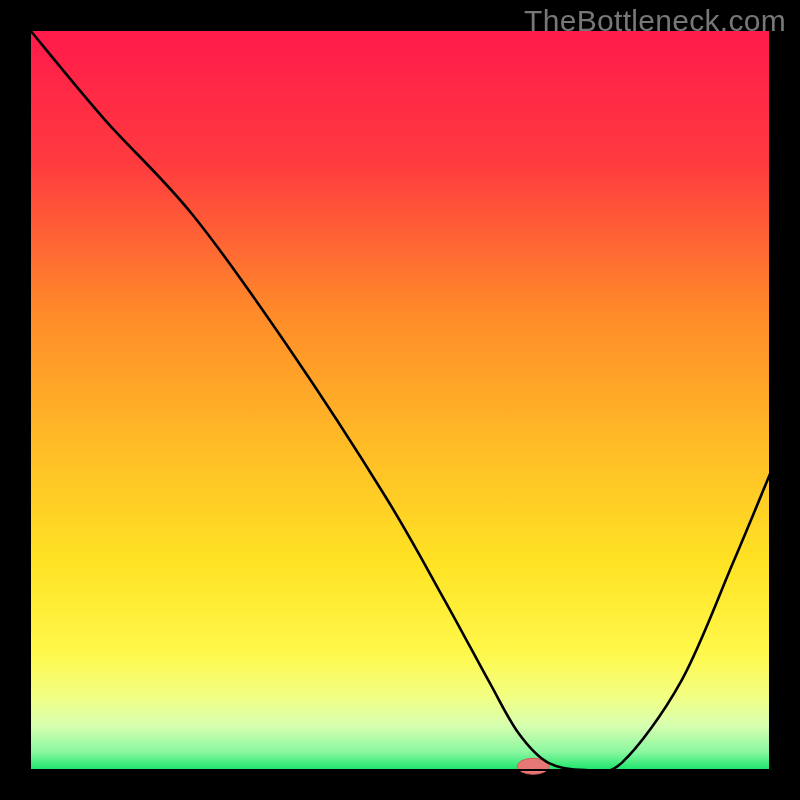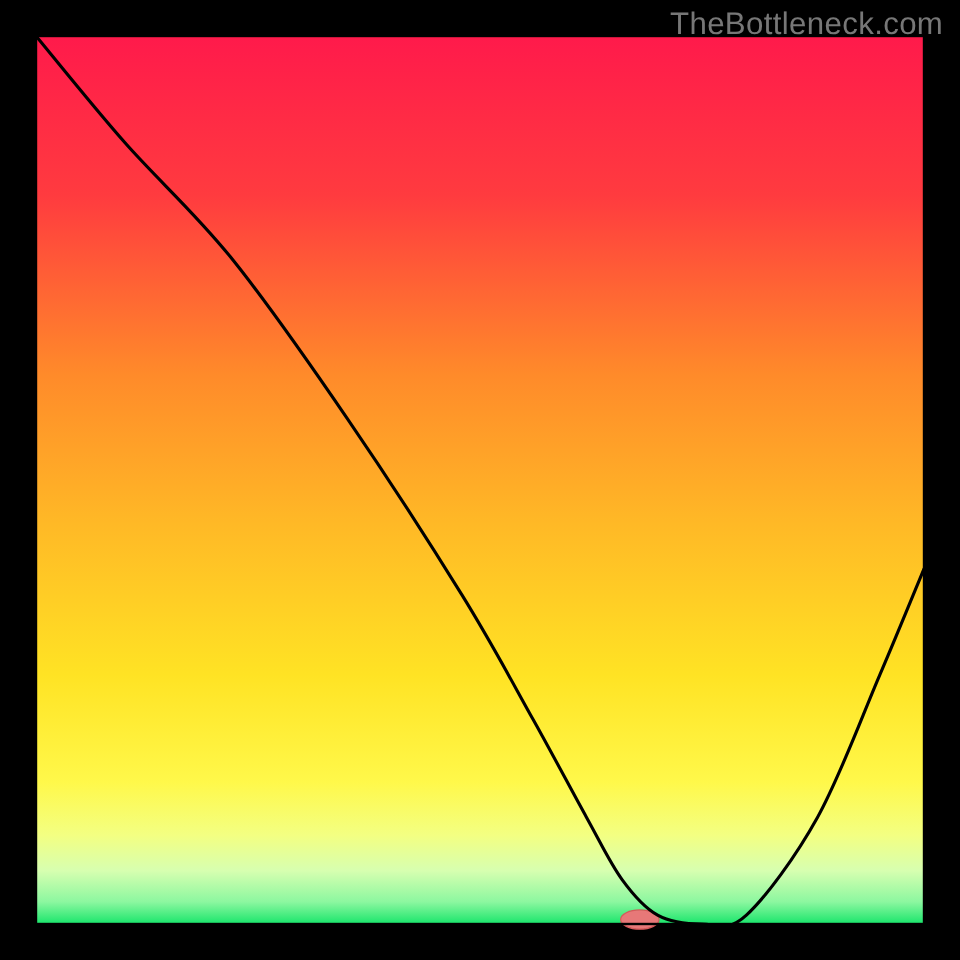--- a/index.html
+++ b/index.html
@@ -14,21 +14,21 @@
   .chart-wrap {
     position: relative;
     width: 800px;
     height: 800px;
   }
   .watermark {
     position: absolute;
     top: 4px;
     right: 14px;
     color: #777;
-    font-size: 26px;
+    font-size: 30px;
     font-weight: 500;
     letter-spacing: 0.3px;
     z-index: 10;
   }
   svg {
     display: block;
   }
 </style>
 </head>
 <body>

